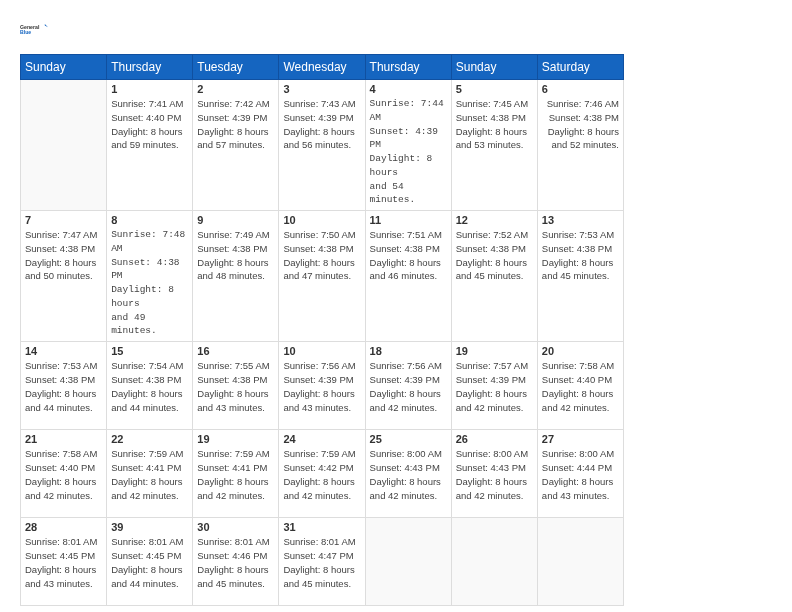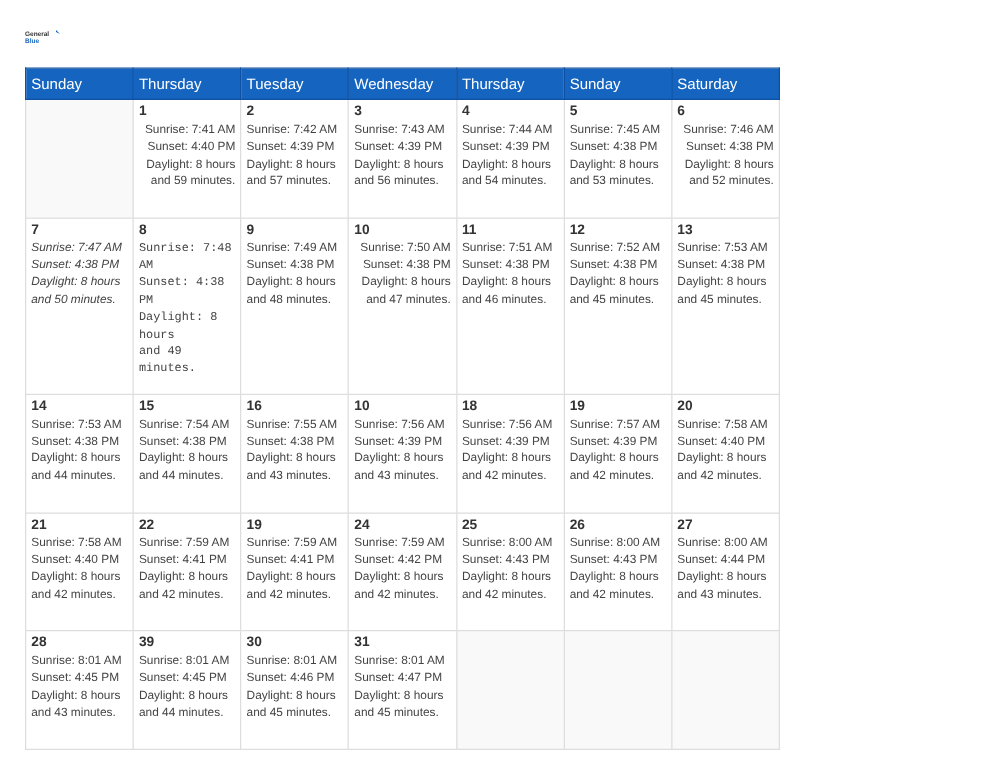--- a/index.html
+++ b/index.html
@@ -111,42 +111,42 @@
           <th>Thursday</th>
           <th>Sunday</th>
           <th>Saturday</th>
         </tr>
     </thead>
     <tbody id="calendar-body">
     <tr>
           <td class="empty"></td>
           <td>
             <span class="day-num">1</span>
-            <div class="day-info" style="white-space: pre-line; text-align: right;">Sunrise: 7:41 AM
+            <div class="day-info" style="white-space: pre-line;">Sunrise: 7:41 AM
 Sunset: 4:40 PM
 Daylight: 8 hours
 and 59 minutes.</div>
           </td>
           <td>
             <span class="day-num">2</span>
             <div class="day-info" style="white-space: pre-line;">Sunrise: 7:42 AM
 Sunset: 4:39 PM
 Daylight: 8 hours
 and 57 minutes.</div>
           </td>
           <td>
             <span class="day-num">3</span>
             <div class="day-info" style="white-space: pre-line;">Sunrise: 7:43 AM
 Sunset: 4:39 PM
 Daylight: 8 hours
 and 56 minutes.</div>
           </td>
           <td>
             <span class="day-num">4</span>
-            <div class="day-info" style="white-space: pre-line;">Sunrise: 7:44 AM
+            <div class="day-info" style="white-space: pre-line; font-family: Liberation Mono, monospace;">Sunrise: 7:44 AM
 Sunset: 4:39 PM
 Daylight: 8 hours
 and 54 minutes.</div>
           </td>
           <td>
             <span class="day-num">5</span>
             <div class="day-info" style="white-space: pre-line;">Sunrise: 7:45 AM
 Sunset: 4:38 PM
 Daylight: 8 hours
 and 53 minutes.</div>
@@ -155,42 +155,42 @@
             <span class="day-num">6</span>
             <div class="day-info" style="white-space: pre-line; text-align: right;">Sunrise: 7:46 AM
 Sunset: 4:38 PM
 Daylight: 8 hours
 and 52 minutes.</div>
           </td>
         </tr>
         <tr>
           <td>
             <span class="day-num">7</span>
-            <div class="day-info" style="white-space: pre-line; font-style: italic;">Sunrise: 7:47 AM
+            <div class="day-info" style="white-space: pre-line;">Sunrise: 7:47 AM
 Sunset: 4:38 PM
 Daylight: 8 hours
 and 50 minutes.</div>
           </td>
           <td>
             <span class="day-num">8</span>
             <div class="day-info" style="white-space: pre-line; font-family: Liberation Mono, monospace;">Sunrise: 7:48 AM
 Sunset: 4:38 PM
 Daylight: 8 hours
 and 49 minutes.</div>
           </td>
           <td>
             <span class="day-num">9</span>
             <div class="day-info" style="white-space: pre-line;">Sunrise: 7:49 AM
 Sunset: 4:38 PM
 Daylight: 8 hours
 and 48 minutes.</div>
           </td>
           <td>
             <span class="day-num">10</span>
-            <div class="day-info" style="white-space: pre-line; text-align: right;">Sunrise: 7:50 AM
+            <div class="day-info" style="white-space: pre-line;">Sunrise: 7:50 AM
 Sunset: 4:38 PM
 Daylight: 8 hours
 and 47 minutes.</div>
           </td>
           <td>
             <span class="day-num">11</span>
             <div class="day-info" style="white-space: pre-line;">Sunrise: 7:51 AM
 Sunset: 4:38 PM
 Daylight: 8 hours
 and 46 minutes.</div>

